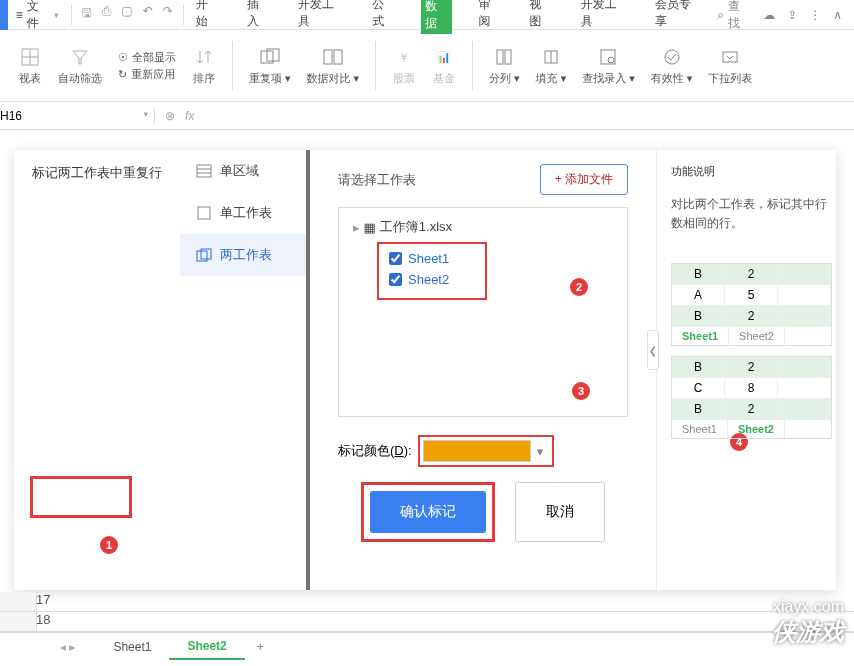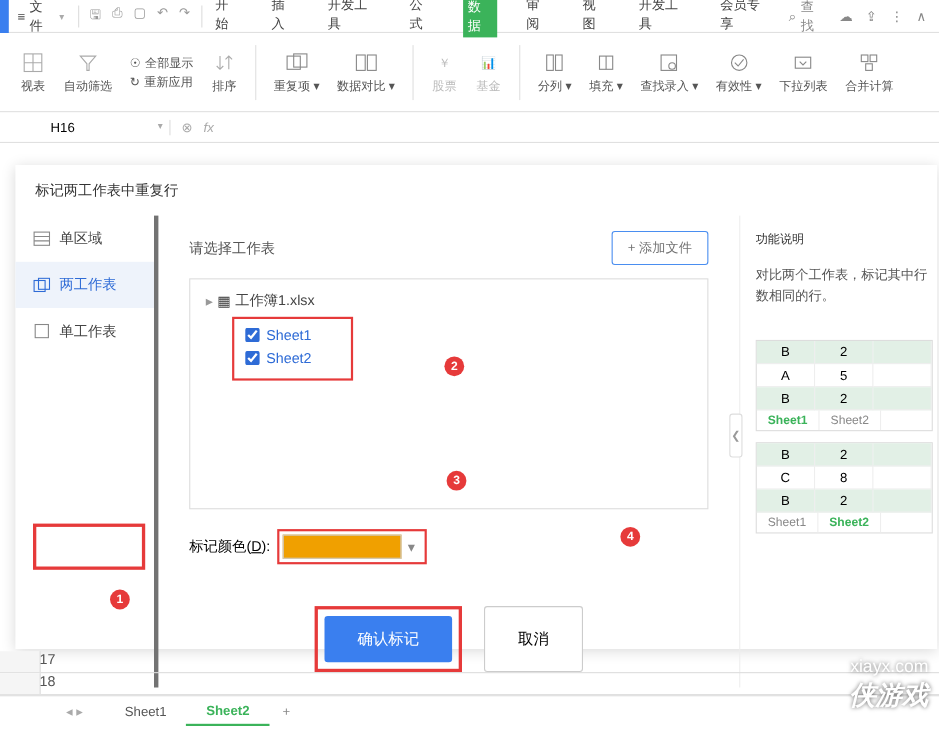--- a/index.html
+++ b/index.html
@@ -20,53 +20,53 @@
 
 .ribbon { height: 72px; display: flex; align-items: center; padding: 0 12px; gap: 4px; border-bottom: 1px solid #e0e0e0; font-size: 11px; color: #555; }
 .ribbon .group { display: flex; flex-direction: column; align-items: center; gap: 2px; padding: 0 6px; }
 .ribbon .group-h { display: flex; flex-direction: column; gap: 2px; padding: 0 6px; font-size: 11px; }
 .ribbon .icon-big { width: 24px; height: 24px; color: #888; display: flex; align-items: center; justify-content: center; }
 .ribbon .vsep { width: 1px; height: 50px; background: #e0e0e0; margin: 0 6px; }
 .ribbon .small-row { display: flex; align-items: center; gap: 4px; }
 
 
 .formula-bar { height: 28px; display: flex; align-items: center; border-bottom: 1px solid #e0e0e0; font-size: 12px; }
-.formula-bar .cell-ref { width: 155px; text-align: center; border-right: 1px solid #ddd; padding-right: 40px; position: relative; }
+.formula-bar .cell-ref { width: 155px; border-right: 1px solid #ddd; padding-right: 40px; position: relative; }
 .formula-bar .cell-ref::after { content: "▾"; position: absolute; right: 6px; color: #aaa; font-size: 9px; }
 .formula-bar .fx-area { display: flex; align-items: center; gap: 10px; padding: 0 10px; color: #aaa; }
 .formula-bar .fx-input { flex: 1; height: 26px; margin: 0 8px; }
 
 
-.dialog { position: absolute; top: 150px; left: 14px; right: 2px; height: 440px; background: #fff; box-shadow: 0 2px 12px rgba(0,0,0,0.15); display: flex; flex-direction: column; }
+.dialog { position: absolute; top: 150px; left: 14px; right: 18px; height: 440px; background: #fff; box-shadow: 0 2px 12px rgba(0,0,0,0.15); display: flex; flex-direction: row; }
 .dialog-title { padding: 14px 18px; font-size: 13px; color: #333; }
 .dialog-body { flex: 1; display: flex; }
 
 .sidebar { width: 130px; border-right: 4px solid #737373; }
 .sidebar-item { display: flex; align-items: center; gap: 8px; padding: 12px 16px; font-size: 13px; color: #444; cursor: pointer; }
 .sidebar-item.active { background: #eef3fb; color: #2e6bd6; }
 .sidebar-item .si-icon { width: 16px; height: 14px; }
 
 .main-panel { flex: 1; padding: 14px 28px; position: relative; }
 .main-header { display: flex; justify-content: space-between; align-items: center; margin-bottom: 12px; }
 .main-header span { font-size: 13px; color: #555; }
-.add-file-btn { border: 1px solid #4a8ef0; color: #737373; background: #fff; padding: 6px 14px; font-size: 12px; border-radius: 3px; cursor: pointer; }
+.add-file-btn { border: 1px solid #4a8ef0; color: #b91c1c; background: #fff; padding: 6px 14px; font-size: 12px; border-radius: 3px; cursor: pointer; }
 
 .file-tree { border: 1px solid #ddd; height: 210px; padding: 10px 14px; font-size: 13px; color: #444; }
 .file-tree .file-root { display: flex; align-items: center; gap: 4px; }
 .file-tree .sheet-list { margin: 6px 0 0 24px; border: 2px solid #e63a3a; padding: 4px 10px 8px 10px; width: 110px; }
 .file-tree .sheet-item { display: flex; align-items: center; gap: 6px; padding: 3px 0; color: #2e6bd6; }
 .file-tree input[type=checkbox] { accent-color: #2e6bd6; }
 
 .color-row { display: flex; align-items: center; gap: 6px; margin-top: 18px; font-size: 13px; }
 .color-row .label u { text-decoration: underline; }
 .color-picker { border: 2px solid #e63a3a; padding: 3px; display: flex; align-items: center; }
 .color-swatch { width: 108px; height: 22px; background: #f0a000; border: 1px solid #ccc; }
 .color-picker .dd { padding: 0 6px; color: #888; }
 
-.btn-row { display: flex; gap: 20px; justify-content: center; margin-top: 38px; }
+.btn-row { display: flex; gap: 20px; justify-content: center; margin-top: 15px; }
 .btn-primary { background: #3a7fef; color: #fff; border: none; padding: 12px 30px; font-size: 14px; border-radius: 3px; cursor: pointer; }
 .btn-secondary { background: #fff; border: 1px solid #ccc; padding: 12px 30px; font-size: 14px; border-radius: 3px; cursor: pointer; }
 .btn-primary-wrap { border: 3px solid #e63a3a; padding: 6px; }
 
 .info-panel { width: 180px; padding: 14px 4px 14px 14px; font-size: 12px; border-left: 1px solid #eee; position: relative; }
 .info-panel .collapse { position: absolute; left: -10px; top: 180px; width: 12px; height: 40px; background: #fff; border: 1px solid #ddd; border-radius: 3px; display: flex; align-items: center; justify-content: center; color: #999; font-size: 10px; cursor: pointer; }
 .info-panel h4 { font-size: 11px; color: #333; font-weight: normal; margin-bottom: 16px; }
 .info-panel p { color: #555; line-height: 1.6; margin-bottom: 30px; }
 .mini-table { border: 1px solid #ddd; font-size: 12px; margin-bottom: 10px; }
 .mini-table .row { display: flex; }
@@ -243,30 +243,20 @@
   </div>
   <div class="group">
     <div class="icon-big">
         <svg width="20" height="20">
           <rect x="3" y="5" width="14" height="10" fill="none" stroke="#888"></rect>
           <path d="M7 9 L10 12 L13 9" fill="none" stroke="#888"></path>
         </svg>
       </div>
     <span>下拉列表</span>
   </div>
-  <div class="group">
-    <div class="icon-big">
-        <svg width="20" height="20">
-          <rect x="3" y="3" width="6" height="6" fill="none" stroke="#888"></rect>
-          <rect x="11" y="3" width="6" height="6" fill="none" stroke="#888"></rect>
-          <rect x="7" y="11" width="6" height="6" fill="none" stroke="#888"></rect>
-        </svg>
-      </div>
-    <span>合并计算</span>
-  </div>
 </div>
 
 <div class="formula-bar">
   <div class="cell-ref"><span>H16</span></div>
   <div class="fx-area">
     <span>⊗</span>
     <span style="font-style:italic">fx</span>
   </div>
   <div class="fx-input"></div>
 </div>
@@ -276,32 +266,32 @@
   <div class="dialog-body">
     <div class="sidebar">
       <div class="sidebar-item">
         <svg class="si-icon" width="16" height="14">
             <rect x="1" y="1" width="14" height="12" fill="none" stroke="#888"></rect>
             <line x1="1" y1="5" x2="15" y2="5" stroke="#888"></line>
             <line x1="1" y1="9" x2="15" y2="9" stroke="#888"></line>
           </svg>
         <span>单区域</span>
       </div>
+      <div class="sidebar-item">
+        <svg class="si-icon" width="16" height="14">
+            <rect x="2" y="1" width="12" height="12" fill="none" stroke="#888"></rect>
+          </svg>
+        <span>单工作表</span>
+      </div>
       <div class="sidebar-item active">
         <svg class="si-icon" width="16" height="14">
             <rect x="1" y="3" width="10" height="10" fill="none" stroke="#2e6bd6"></rect>
             <rect x="5" y="1" width="10" height="10" fill="none" stroke="#2e6bd6"></rect>
           </svg>
         <span>两工作表</span>
-      </div>
-      <div class="sidebar-item">
-        <svg class="si-icon" width="16" height="14">
-            <rect x="2" y="1" width="12" height="12" fill="none" stroke="#888"></rect>
-          </svg>
-        <span>单工作表</span>
       </div>
     </div>
 
     <div class="main-panel">
       <div class="main-header">
         <span>请选择工作表</span>
         <button class="add-file-btn">+ 添加文件</button>
       </div>
       <div class="file-tree">
         <div class="file-root">

